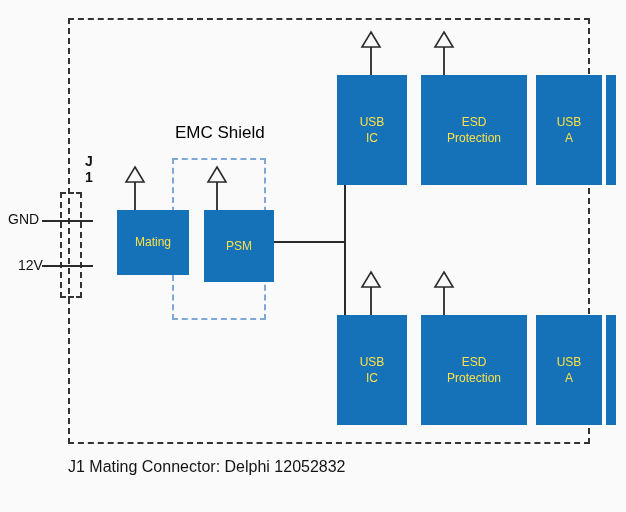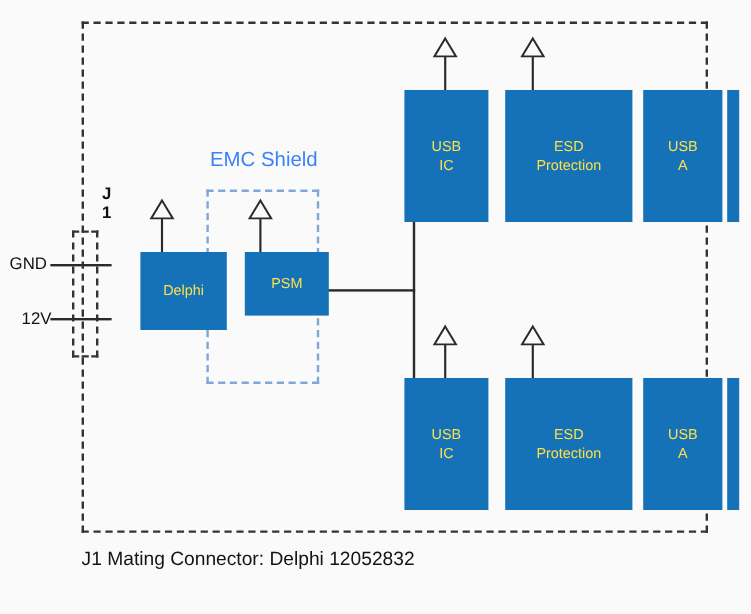--- a/index.html
+++ b/index.html
@@ -34,34 +34,34 @@
     position:absolute; left:85px; top:153px;
     font-size:14px; font-weight:bold; color:#111;
     white-space:pre-line; line-height:1.15;
   }
   .emc-box {
     position:absolute; left:172px; top:158px; width:90px; height:158px;
     border:2px dashed var(--shield-stroke);
   }
   .emc-label {
     position:absolute; left:175px; top:123px;
-    font-size:17px; color:#3b82f6;
+    font-size:17px; color:#000000;
   }
   .block {
     position:absolute;
     background:var(--block-fill);
     color:#fde047;
     display:flex; align-items:center; justify-content:center;
     text-align:center;
     font-size:12px; line-height:1.35;
     white-space:pre-line;
     margin-left:24px;
   }
   .blk-filter   { left:93px;  top:210px; width:72px;  height:65px; }
-  .blk-psm      { left:180px; top:210px; width:70px;  height:53px; }
+  .blk-psm      { left:180px; top:210px; width:70px;  height:72px; }
   .blk-usbic-t  { left:313px; top:75px;  width:70px;  height:110px; }
   .blk-esd-t    { left:397px; top:75px;  width:106px; height:110px; }
   .blk-usba-t   { left:512px; top:75px;  width:66px;  height:110px; }
   .blk-strip-t  { left:582px; top:75px;  width:10px;  height:110px; }
   .blk-usbic-b  { left:313px; top:315px; width:70px;  height:110px; }
   .blk-esd-b    { left:397px; top:315px; width:106px; height:110px; }
   .blk-usba-b   { left:512px; top:315px; width:66px;  height:110px; }
   .blk-strip-b  { left:582px; top:315px; width:10px;  height:110px; }
   .hline, .vline { position:absolute; background:var(--line); }
   .ln-gnd   { left:42px;  top:220px; width:51px; height:2px; }
@@ -104,21 +104,21 @@
   <div class="hline ln-psm-j"></div>
   <div class="vline ln-junc"></div>
   <div class="hline ln-ie-t"></div>
   <div class="hline ln-ea-t"></div>
   <div class="hline ln-ie-b"></div>
   <div class="hline ln-ea-b"></div>
 
   <div class="emc-box"></div>
   <div class="emc-label">EMC Shield</div>
 
-  <div class="block blk-filter">Delphi</div>
+  <div class="block blk-filter">Mating</div>
   <div class="block blk-psm">PSM</div>
   <div class="block blk-usbic-t">USB
 IC</div>
   <div class="block blk-esd-t">ESD
 Protection</div>
   <div class="block blk-usba-t">USB
 A</div>
   <div class="block blk-strip-t"></div>
   <div class="block blk-usbic-b">USB
 IC</div>

